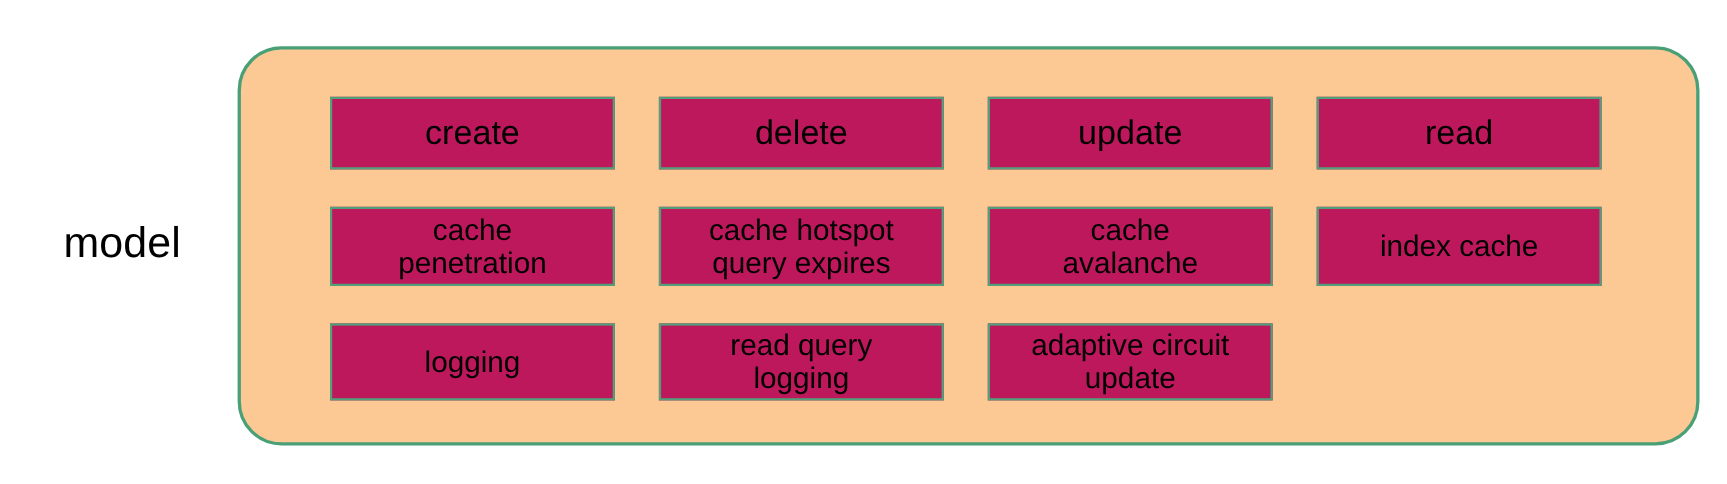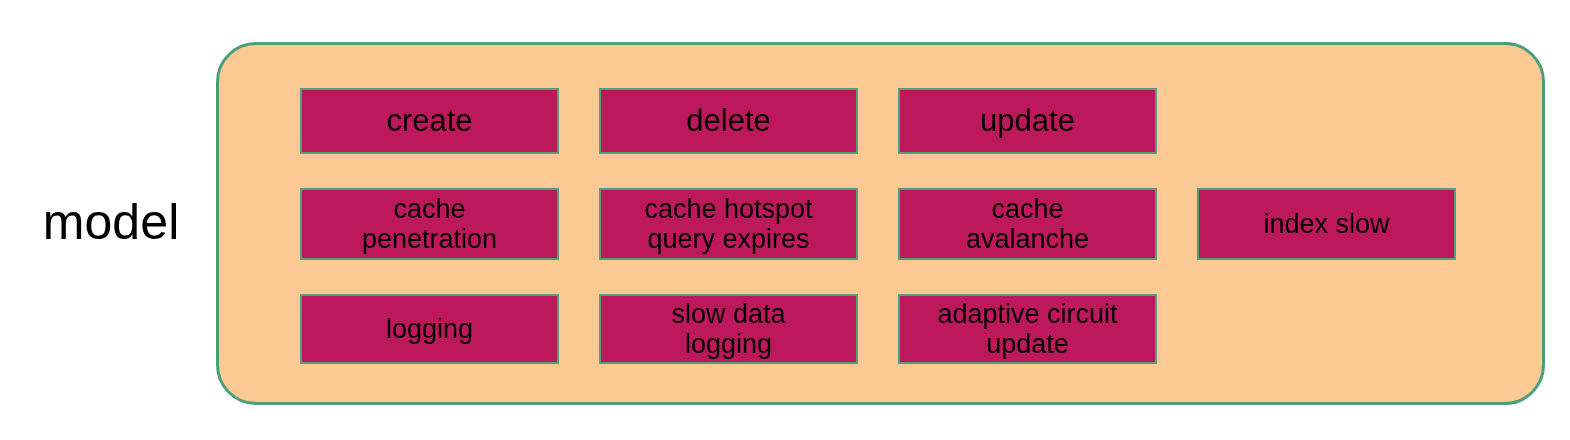--- a/index.html
+++ b/index.html
@@ -23,21 +23,21 @@
 
   
   #model-label {
     position: absolute;
     left: 16px;
     top: 192px;
     width: 190px;
     height: 60px;
     line-height: 60px;
     text-align: center;
-    font-size: 50px;
+    font-size: 39px;
     color: #000000;
     white-space: nowrap;
     letter-spacing: 0.1px;
   }
 
   
   #model-container {
     position: absolute;
     left: 216px;
     top: 42px;
@@ -113,46 +113,49 @@
       <div class="grid-row row-ops">
         <div class="cap-box">
           <span class="cap-label">create</span>
         </div>
         <div class="cap-box">
           <span class="cap-label">delete</span>
         </div>
         <div class="cap-box">
           <span class="cap-label">update</span>
         </div>
+        <div class="cap-box">
+          <span class="cap-label">read</span>
+        </div>
       </div>
 
       <div class="grid-row row-cache">
         <div class="cap-box">
           <span class="cap-label">cache
 penetration</span>
         </div>
         <div class="cap-box">
           <span class="cap-label">cache hotspot
 query expires</span>
         </div>
         <div class="cap-box">
           <span class="cap-label">cache
 avalanche</span>
         </div>
         <div class="cap-box">
-          <span class="cap-label">index slow</span>
+          <span class="cap-label">index cache</span>
         </div>
       </div>
 
       <div class="grid-row row-ops-extra">
         <div class="cap-box">
           <span class="cap-label">logging</span>
         </div>
         <div class="cap-box">
-          <span class="cap-label">slow data
+          <span class="cap-label">read query
 logging</span>
         </div>
         <div class="cap-box">
           <span class="cap-label">adaptive circuit
 update</span>
         </div>
       </div>
 
     </div>
   </div>

